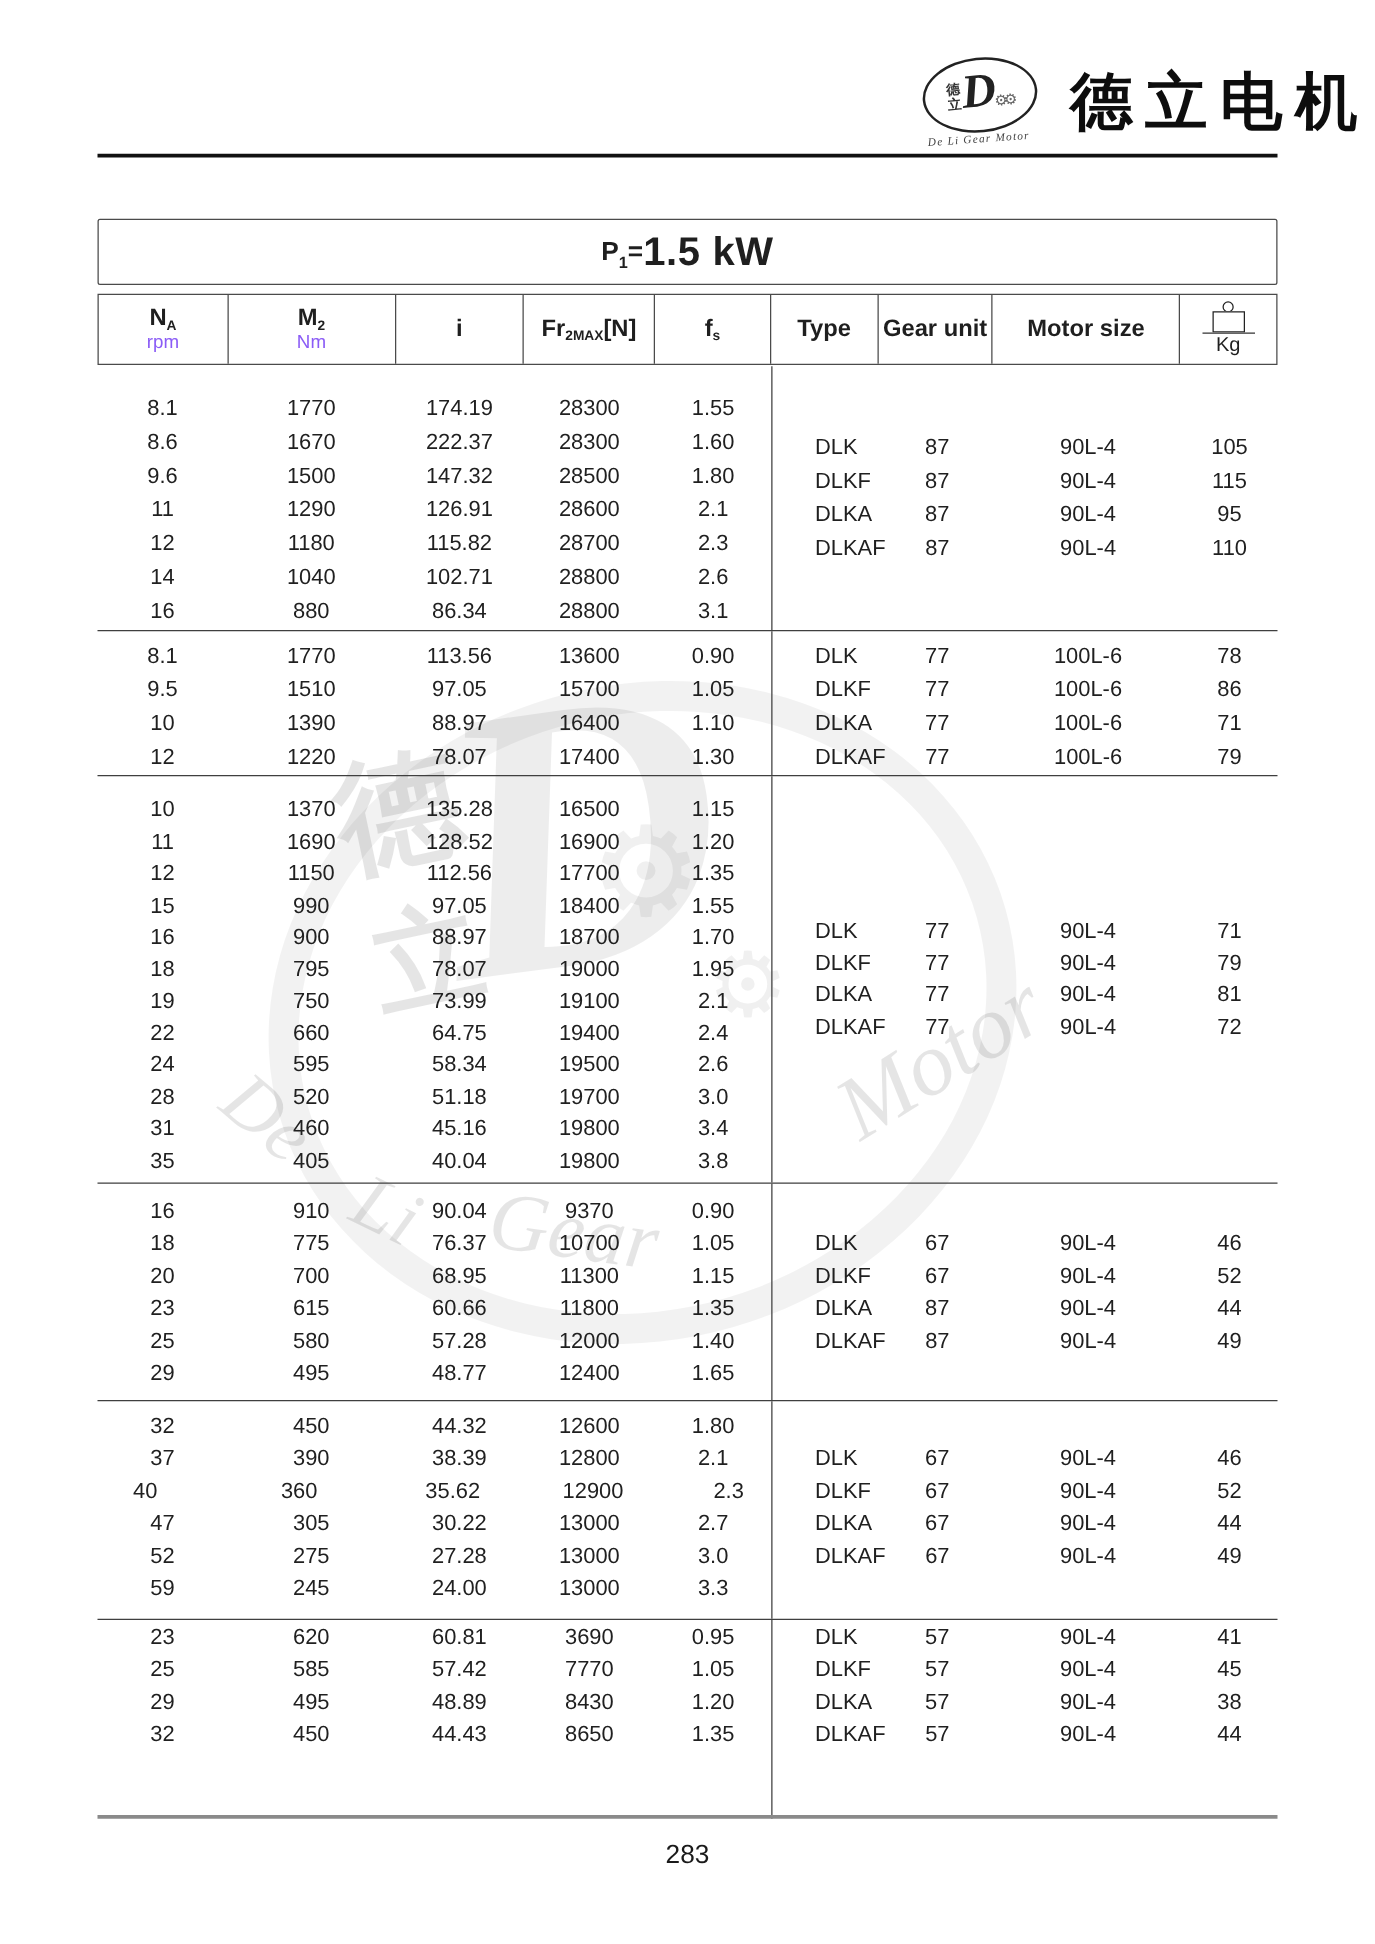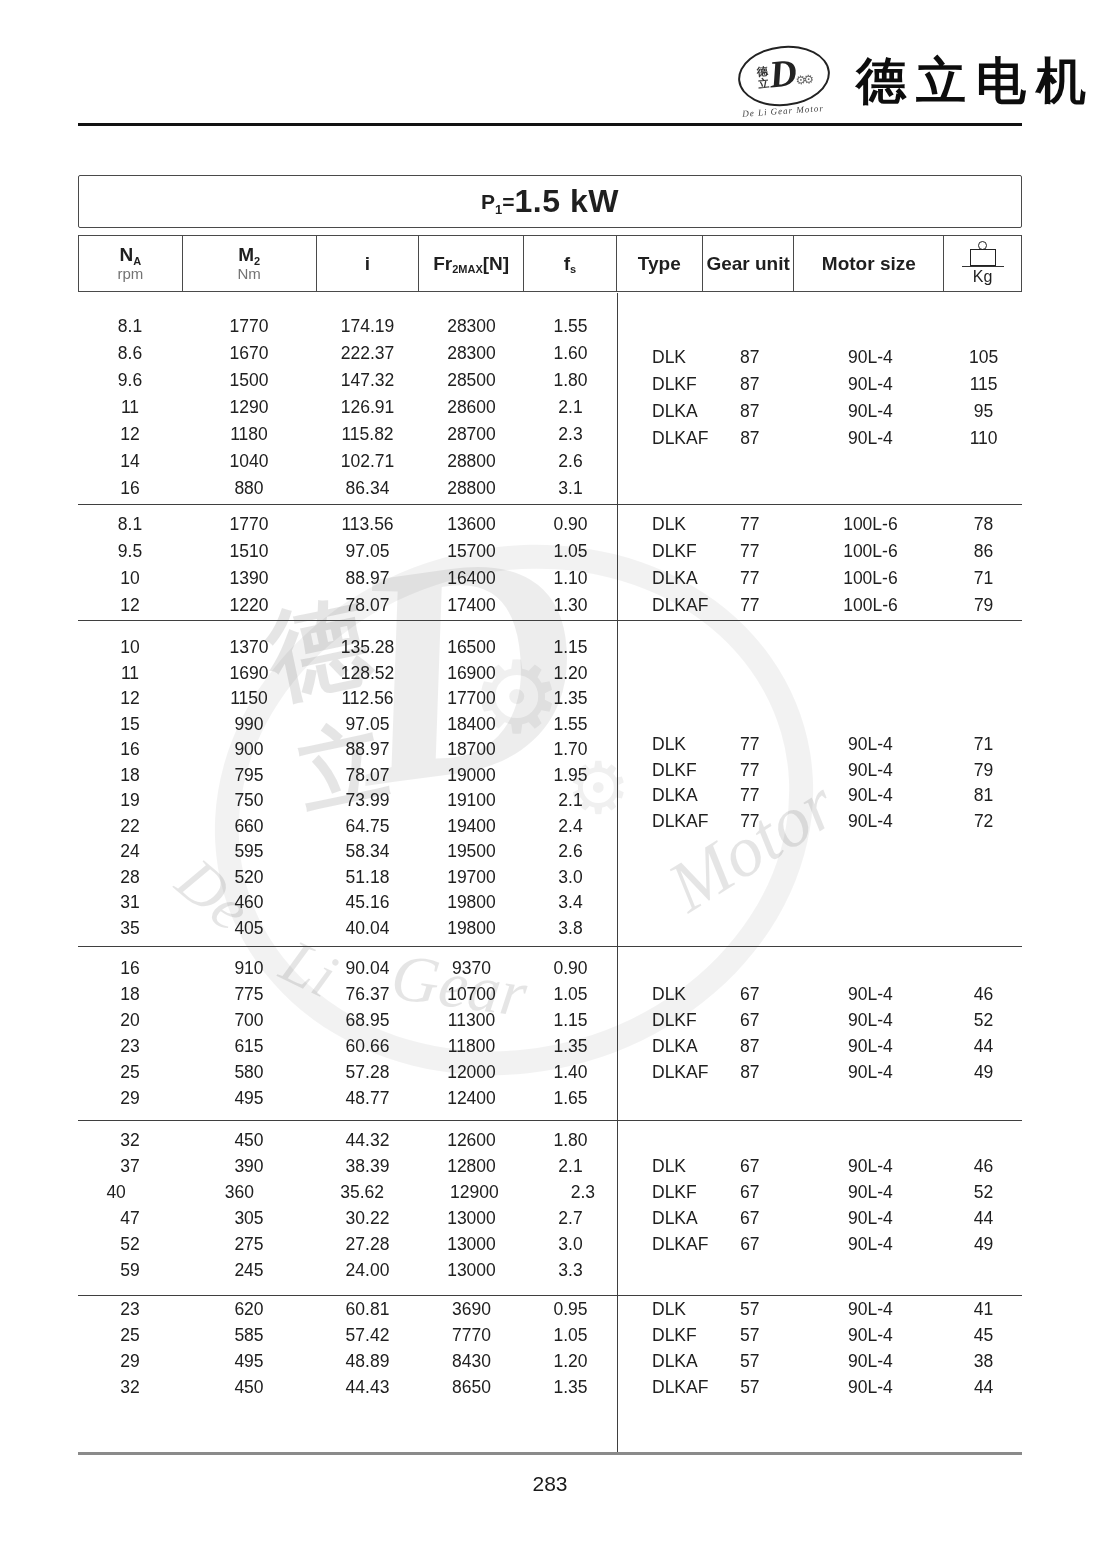--- a/index.html
+++ b/index.html
@@ -57,21 +57,21 @@
   .col-header{position:absolute;top:235px;left:78px;width:944px;height:57px;
               border:1.6px solid #4a4a4a;box-sizing:border-box;display:flex;z-index:1;background:transparent;}
   .hcell{border-right:1.4px solid #4a4a4a;box-sizing:border-box;display:flex;
          flex-direction:column;align-items:center;justify-content:center;line-height:1.05;}
   .hcell:last-child{border-right:none;}
   .hc0{width:104px;} .hc1{width:134px;} .hc2{width:103px;} .hc3{width:105px;}
   .hc4{width:93px;}  .hc5{width:86px;}  .hc6{width:92px;}  .hc7{width:150px;} .hc8{width:77px;align-items:center;}
   .h-base{font-size:19px;font-weight:bold;}
   .h-sub{font-size:11px;font-weight:bold;align-self:flex-end;margin-bottom:-2px;}
   .h-line{display:flex;align-items:flex-start;}
-  .h-unit{font-size:15px;color:#737373;margin-top:1px;}
+  .h-unit{font-size:15px;color:#8b5cf6;margin-top:1px;}
   .kg-icon{display:flex;flex-direction:column;align-items:center;width:42px;
            border-bottom:1.4px solid #333;padding-bottom:0px;margin-bottom:2px;}
   .kg-knob{width:7px;height:7px;border:1.5px solid #222;border-radius:50%;background:#fff;margin-bottom:-1px;}
   .kg-body{width:24px;height:15px;border:1.6px solid #222;background:#fff;}
   .kg-label{font-size:16px;}
 
   
   .tbody{position:absolute;top:293px;left:78px;width:944px;z-index:1;}
   .group{display:flex;box-sizing:border-box;}
   .group.sep{border-bottom:1.4px solid #3f3f3f;}

